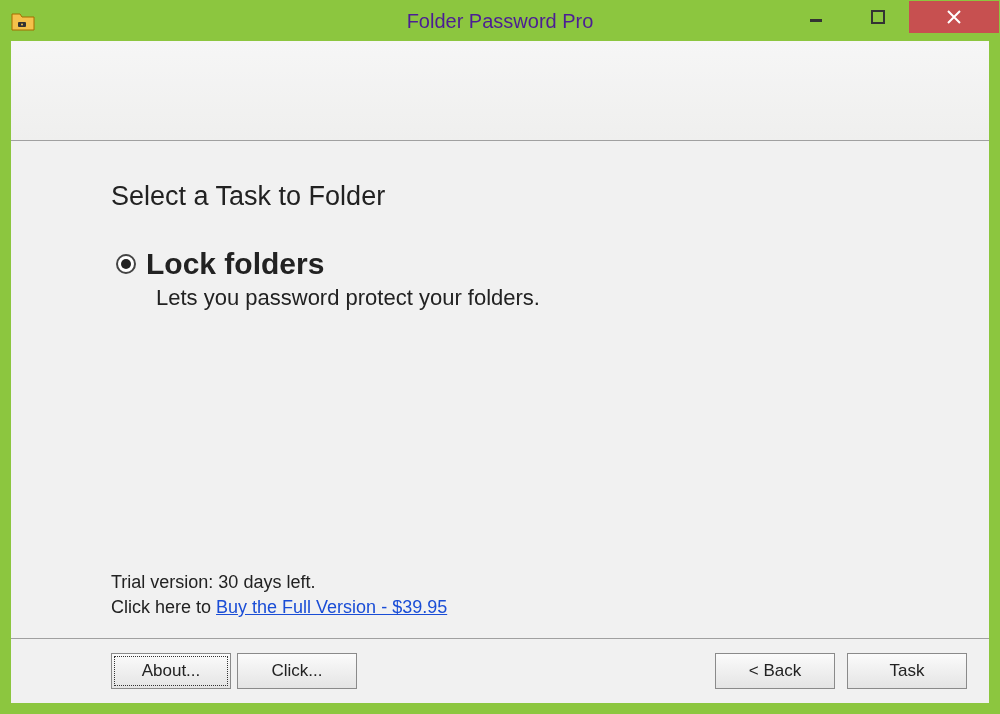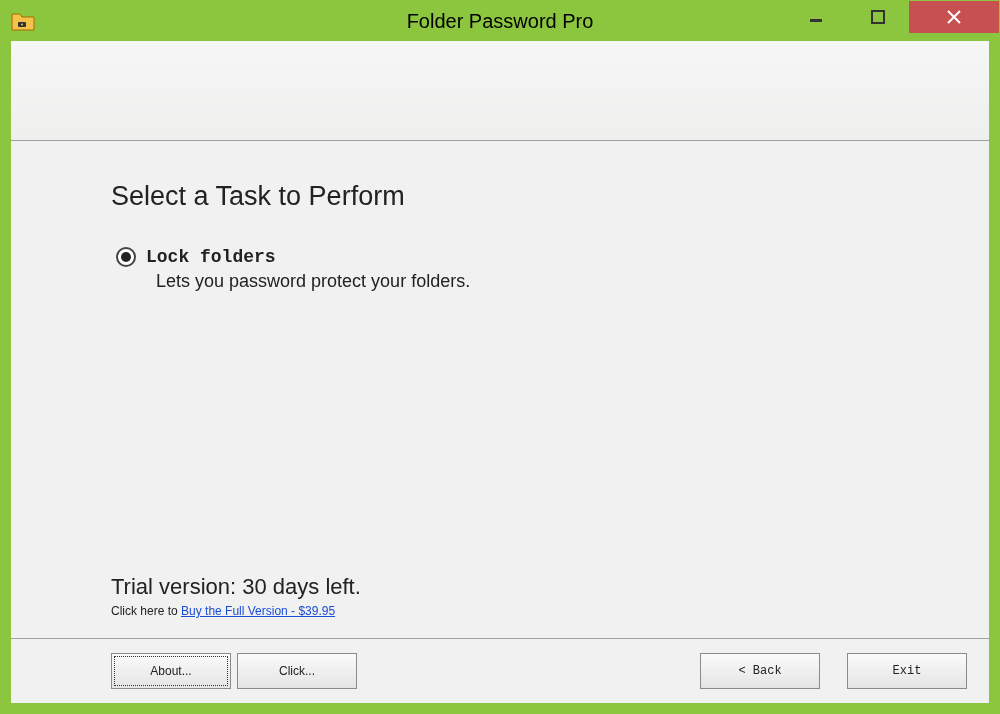--- a/index.html
+++ b/index.html
@@ -30,21 +30,21 @@
       width: 24px;
       height: 20px;
       margin-left: 10px;
       position: relative;
     }
     .titlebar-title {
       position: absolute;
       left: 50%;
       transform: translateX(-50%);
       font-size: 20px;
-      color: #000000;
+      color: #4c1d95;
     }
     .window-controls {
       position: absolute;
       right: 0;
       top: 0;
       display: flex;
     }
     .win-btn {
       width: 62px;
       height: 32px;
@@ -108,70 +108,68 @@
     }
     .radio.checked::after {
       content: "";
       width: 10px;
       height: 10px;
       background: #222;
       border-radius: 50%;
       display: block;
     }
     .option-label {
-      font-size: 18px;
+      font-size: 30px;
       font-weight: bold;
-      font-family: Liberation Mono, monospace;
     }
     .option-desc {
-      font-size: 18px;
+      font-size: 22px;
       padding-left: 40px;
       margin-top: 4px;
     }
     .spacer { flex: 1; }
     .trial {
-      font-size: 22px;
+      font-size: 18px;
       margin-bottom: 4px;
     }
     .buy-row {
-      font-size: 12px;
+      font-size: 18px;
       margin-bottom: 8px;
     }
     .buy-link {
       color: #1a4dd6;
       text-decoration: underline;
       cursor: pointer;
     }
     .button-bar {
       border-top: 1px solid #a0a0a0;
       padding: 14px 22px 14px 100px;
       display: flex;
       align-items: center;
       gap: 6px;
     }
     .btn {
       min-width: 120px;
       height: 36px;
       background: linear-gradient(to bottom, #fbfbfb, #e4e4e4);
       border: 1px solid #8a8a8a;
-      font-size: 12px;
+      font-size: 17px;
       color: #222;
       cursor: pointer;
       padding: 0 14px;
       font-family: inherit;
     }
     .btn.focused {
       outline: 1px dotted #333;
       outline-offset: -4px;
     }
     .btn-group-right {
       margin-left: auto;
       display: flex;
-      gap: 27px;
-      font-family: Liberation Mono, monospace;
+      gap: 12px;
     }
   </style>
 </head>
 <body>
 
 <div class="window">
 
   <div class="titlebar">
     <span class="titlebar-icon">
       <svg width="24" height="20" viewBox="0 0 24 20">
@@ -197,21 +195,21 @@
             <path d="M2 2 L14 14 M14 2 L2 14" stroke="#fff" stroke-width="2" fill="none"></path>
           </svg>
       </div>
     </div>
   </div>
 
   <div class="client-frame">
     <div class="banner-area"></div>
 
     <div class="content-area">
-      <div class="heading">Select a Task to Perform</div>
+      <div class="heading">Select a Task to Folder</div>
 
       <div class="option">
         <div class="option-row">
           <span class="radio checked"></span>
           <span class="option-label">Lock folders</span>
         </div>
         <div class="option-desc">Lets you password protect your folders.</div>
       </div>
 
 
@@ -221,18 +219,18 @@
       <div class="buy-row">
         <span>Click here to </span><span class="buy-link">Buy the Full Version - $39.95</span>
       </div>
     </div>
 
     <div class="button-bar">
       <button class="btn focused">About...</button>
       <button class="btn">Click...</button>
       <div class="btn-group-right">
         <button class="btn">&lt; Back</button>
-        <button class="btn">Exit</button>
+        <button class="btn">Task</button>
       </div>
     </div>
   </div>
 
 </div>
 
 </body></html>

